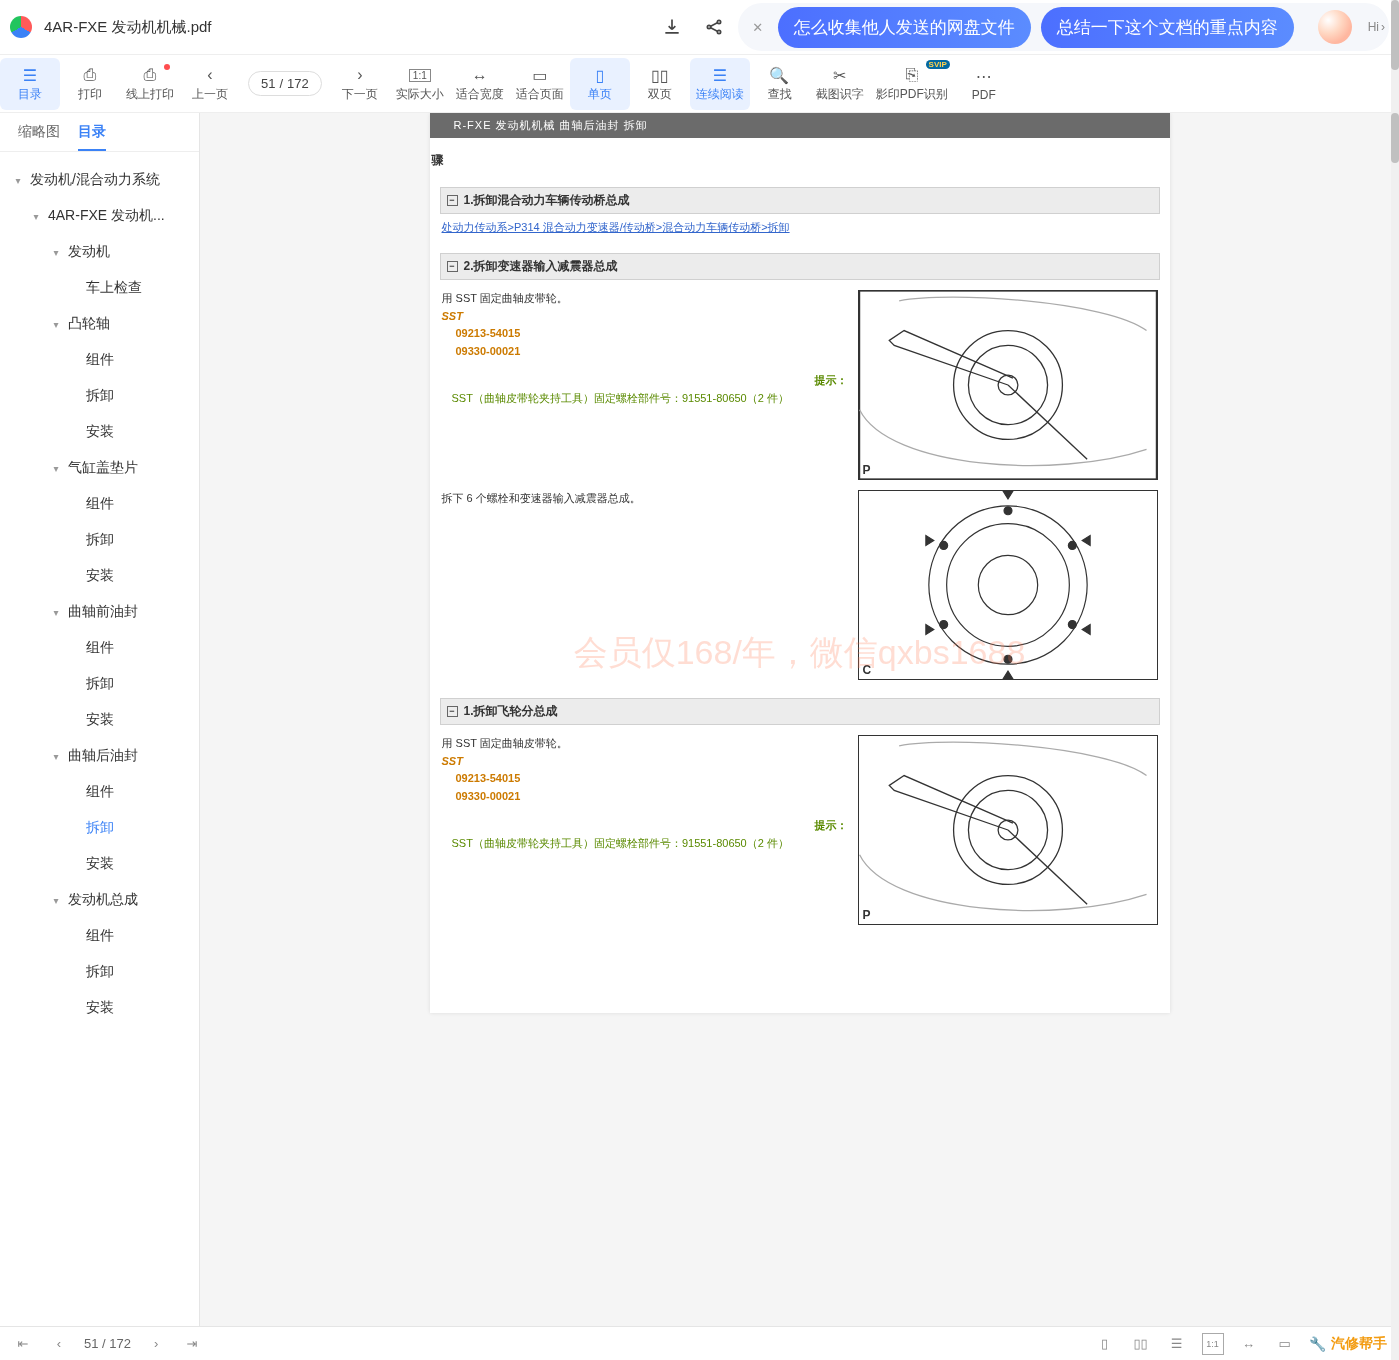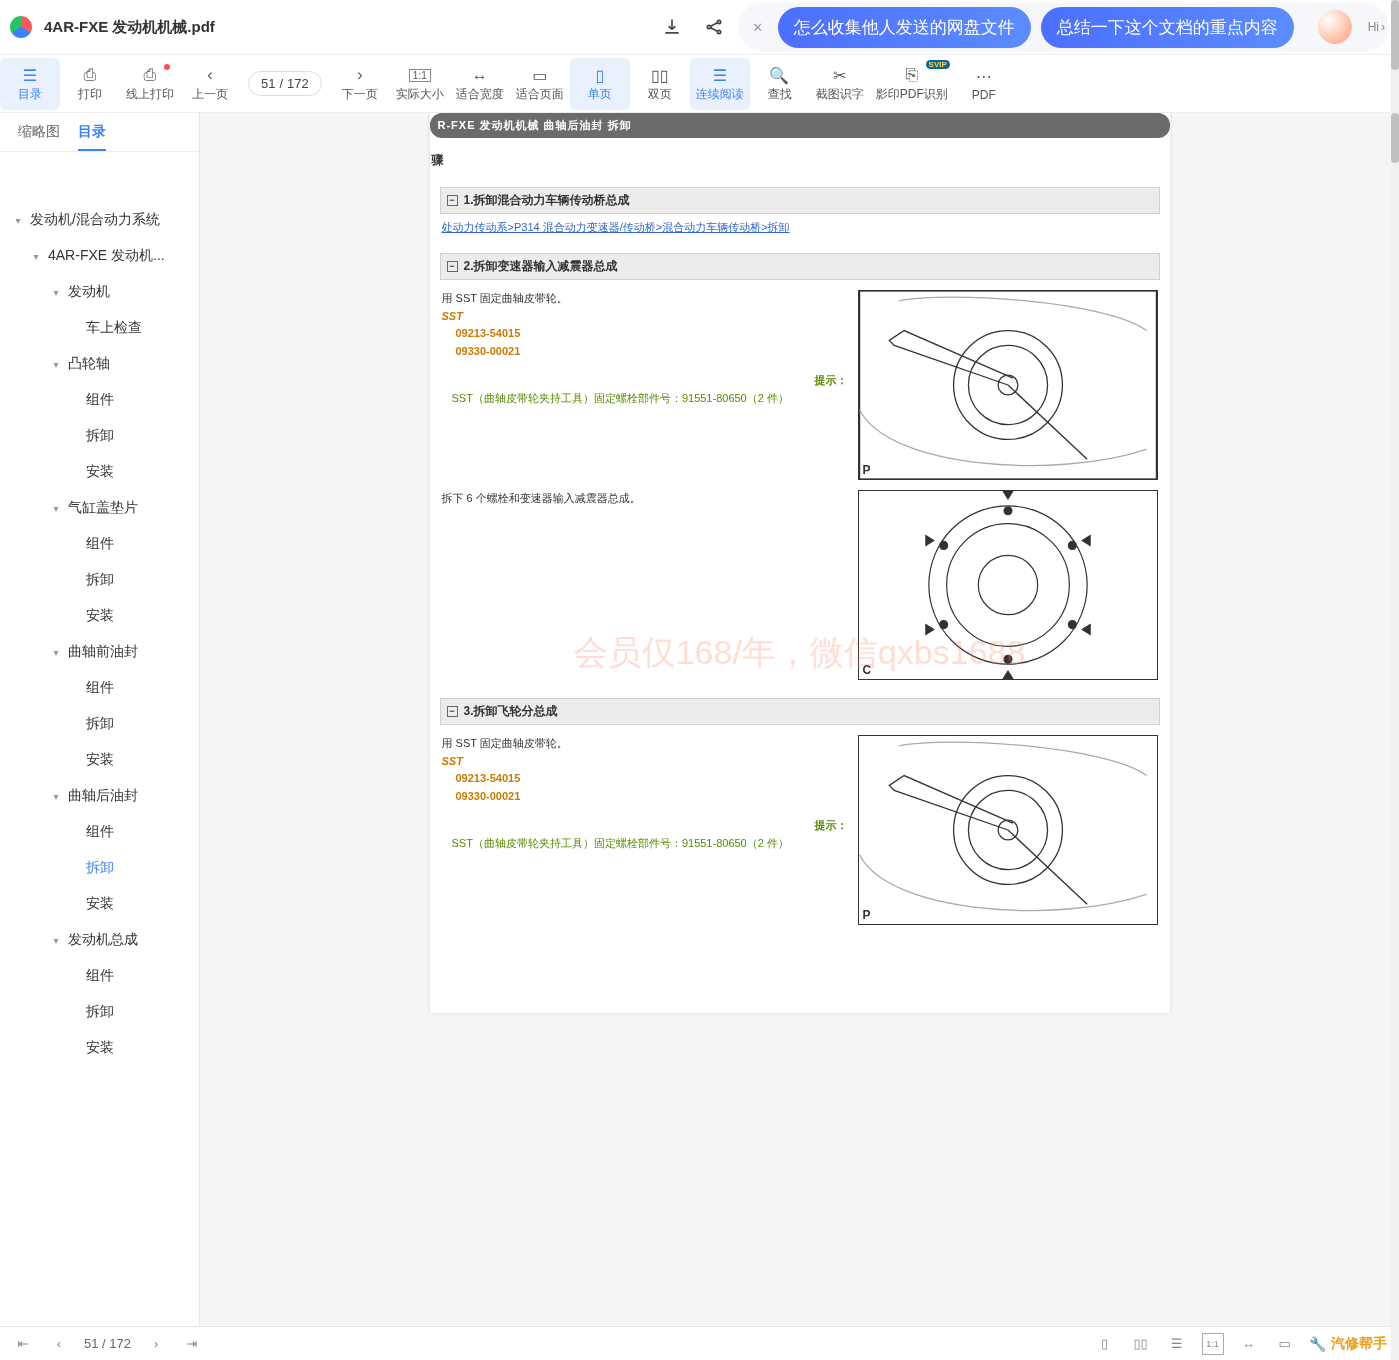--- a/index.html
+++ b/index.html
@@ -1,48 +1,48 @@
 <!DOCTYPE html>
 <html><head>
 <meta charset="utf-8">
 <style>
 *{box-sizing:border-box;margin:0;padding:0;font-family:"Microsoft YaHei","PingFang SC",Arial,sans-serif;}
 body{background:#fff;font-size:13px;color:#333;user-select:none;}
 .top-bar{height:55px;display:flex;align-items:center;padding:0 10px;border-bottom:1px solid #eee;}
 .logo{width:22px;height:22px;border-radius:50%;background:conic-gradient(#ff5a5a 0 120deg,#3b82f6 120deg 240deg,#22c55e 240deg 360deg);margin-right:12px;}
-.file-name{font-size:15px;font-weight:700;flex:0 0 auto;}
+.file-name{font-size:15px;font-weight:400;flex:0 0 auto;}
 .top-spacer{flex:1;}
 .top-icons{display:flex;align-items:center;gap:22px;margin-right:14px;}
 .ic{width:20px;height:20px;display:flex;align-items:center;justify-content:center;color:#444;cursor:pointer;}
 .pill-wrap{display:flex;align-items:center;gap:10px;background:#f5f7fb;border-radius:28px;padding:4px 4px 4px 10px;height:48px;}
 .pill-close{width:20px;height:20px;display:flex;align-items:center;justify-content:center;color:#999;cursor:pointer;}
 .pill{background:linear-gradient(90deg,#4c6fff,#5b8cff);color:#fff;border-radius:22px;padding:9px 16px;font-size:17px;white-space:nowrap;cursor:pointer;}
 .avatar{width:34px;height:34px;border-radius:50%;background:radial-gradient(circle at 30% 30%,#fff,#ffd7c2 40%,#ffb7a0 70%);margin-left:14px;}
 .hi{font-size:12px;color:#888;margin-left:6px;display:flex;align-items:center;}
 .toolbar{height:58px;background:#fff;display:flex;align-items:center;border-bottom:1px solid #eee;overflow:hidden;}
 .tb{display:flex;flex-direction:column;align-items:center;justify-content:center;height:52px;min-width:60px;padding:0 6px;font-size:12px;color:#555;cursor:pointer;border-radius:6px;position:relative;}
 .tb.active{background:#e9f1ff;color:#3b82f6;}
 .tb .ti{height:22px;display:flex;align-items:center;justify-content:center;font-size:16px;color:inherit;}
 .tb .dot{position:absolute;top:6px;right:10px;width:6px;height:6px;border-radius:50%;background:#ff4d4f;}
 .svip{position:absolute;top:2px;right:4px;background:#0369a1;color:#ffd24d;font-size:8px;padding:0 3px;border-radius:6px;font-weight:600;}
 .page-box{border:1px solid #ddd;border-radius:16px;padding:4px 12px;margin:0 8px;font-size:13px;color:#444;display:flex;align-items:center;gap:4px;}
 .main{display:flex;height:calc(100vh - 55px - 58px - 34px);min-height:880px;}
-.sidebar{width:200px;border-right:1px solid #e5e5e5;background:#fff;display:flex;flex-direction:column;gap:40px;}
+.sidebar{width:200px;border-right:1px solid #e5e5e5;background:#fff;display:flex;flex-direction:column;}
 .side-tabs{display:flex;gap:18px;padding:10px 18px 0;border-bottom:1px solid #eee;}
 .side-tab{padding-bottom:8px;font-size:14px;color:#666;cursor:pointer;}
 .side-tab.active{color:#3b82f6;border-bottom:2px solid #3b82f6;font-weight:600;}
 .tree{flex:1;overflow-y:auto;font-size:14px;padding-top:10px;color:#333;}
 .tree::-webkit-scrollbar{width:6px;}
 .tree::-webkit-scrollbar-thumb{background:#ccc;border-radius:3px;}
 .node{display:flex;align-items:center;height:36px;cursor:pointer;}
 .node .exp{width:12px;height:12px;display:inline-flex;align-items:center;justify-content:center;color:#999;font-size:10px;margin-right:6px;}
 .node.sel{color:#3b82f6;}
 .doc{flex:1;background:#f5f5f5;overflow:auto;position:relative;}
 .page{background:#fff;margin:0 auto;width:740px;min-height:900px;padding:0 0 40px;position:relative;box-shadow:0 0 4px rgba(0,0,0,.1);}
-.page-header{background:#6b6b6b;color:#fff;font-size:11px;padding:5px 8px;font-weight:700;letter-spacing:1px;border-radius:12px;}
+.page-header{background:#6b6b6b;color:#fff;font-size:11px;padding:5px 24px;font-weight:400;letter-spacing:1px;}
 .sec{margin:18px 10px 0;}
 .sec-bar{background:#ececec;border:1px solid #d0d0d0;font-size:12px;font-weight:700;padding:4px 6px;display:flex;align-items:center;}
 .sec-bar .sq{width:11px;height:11px;border:1px solid #666;margin-right:6px;display:inline-flex;align-items:center;justify-content:center;font-size:9px;line-height:1;}
 .crumb{font-size:11px;color:#3366cc;text-decoration:underline;margin:6px 0 0 12px;display:inline-block;}
 .body-row{display:flex;gap:10px;margin:10px 12px 0;align-items:flex-start;}
 .body-txt{flex:1;font-size:11px;line-height:1.6;}
 .sst{color:#cc7a00;font-weight:700;font-style:italic;}
 .sstnum{color:#cc7a00;font-weight:700;display:block;margin-left:14px;}
 .hint{color:#5a8a00;font-weight:700;margin-top:12px;display:block;text-align:right;}
 .hint-txt{color:#5a8a00;display:block;margin-left:10px;}
@@ -333,21 +333,21 @@
         </div>
       </div>
 
       <div class="wm">
         <div>会员仅168/年，微信qxbs1688</div>
       </div>
 
       <div class="sec">
         <div class="sec-bar">
             <span class="sq">−</span>
-            <span>3.拆卸飞轮分总成</span>
+            <span>1.拆卸飞轮分总成</span>
           </div>
       </div>
 
       <div class="body-row">
         <div class="body-txt">
           <span>用 SST 固定曲轴皮带轮。</span><br>
           <span class="sst">SST</span>
           <span class="sstnum">09213-54015</span>
           <span class="sstnum">09330-00021</span>
           <span class="hint">提示：</span>

